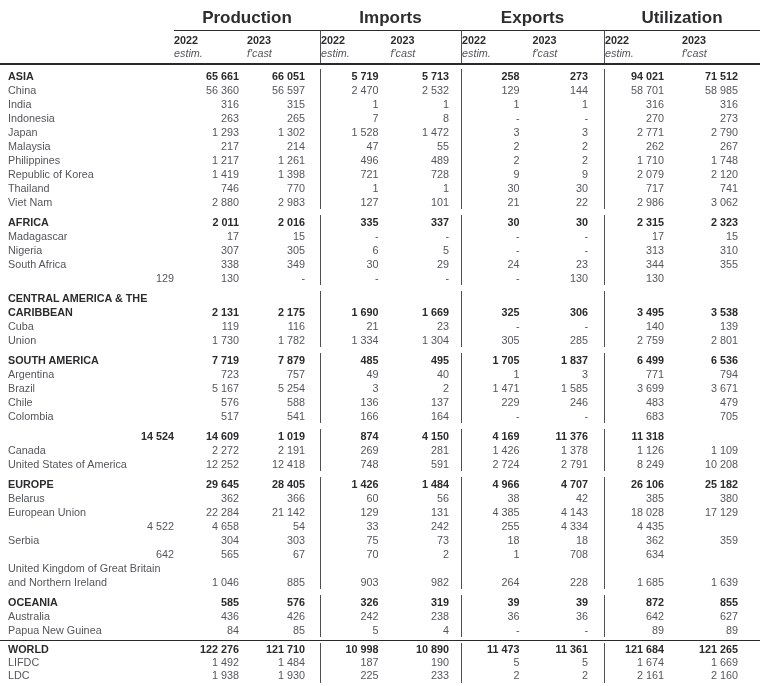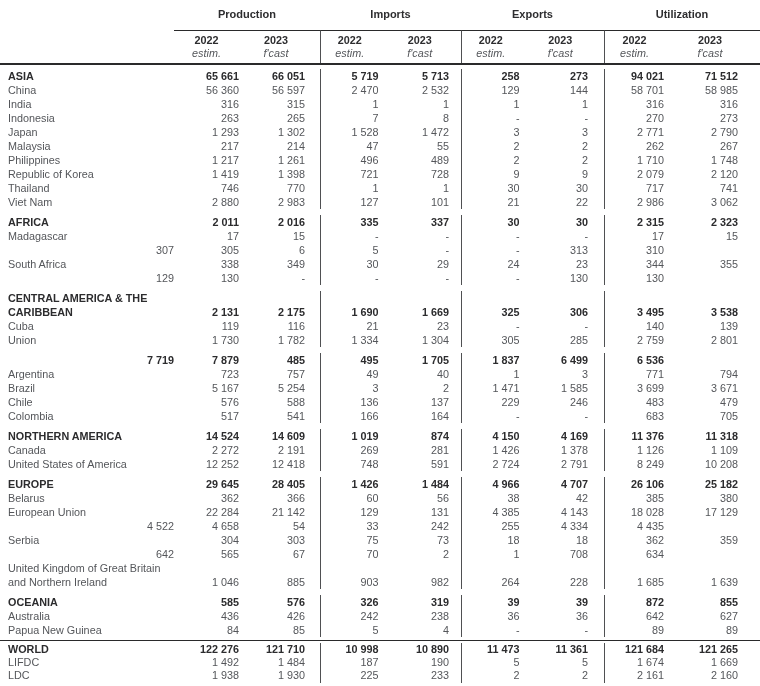--- a/index.html
+++ b/index.html
@@ -19,27 +19,27 @@
   .cols>div:nth-child(3){padding-right:15px;}
   .cols>div:nth-child(4){padding-right:12px;border-left:1px solid #4f5052;}
   .cols>div:nth-child(5){padding-right:12px;}
   .cols>div:nth-child(6){padding-right:13px;border-left:1px solid #4f5052;}
   .cols>div:nth-child(7){padding-right:16px;}
   .cols>div:nth-child(8){padding-right:18px;border-left:1px solid #4f5052;}
   .cols>div:nth-child(9){padding-right:22px;}
 
   
   .ghead{display:grid;grid-template-columns:174px 146px 141px 143px 156px;height:30px;}
-  .ghead .glabel{font-weight:bold;font-size:11px;color:#2d2d2f;text-align:center;padding-top:8px;}
+  .ghead .glabel{font-weight:bold;font-size:17px;color:#2d2d2f;text-align:center;padding-top:8px;}
 
   
   .subhead>div{padding-top:3px;padding-bottom:4px;}
   .subhead>div:not(:first-child){border-top:1.5px solid #2a2a2b;}
   .subhead{border-bottom:2px solid #2a2a2b;}
-  .subhead .cell{flex-direction:column;align-items:center;justify-content:flex-end;line-height:12.5px;}
+  .subhead .cell{flex-direction:column;align-items:flex-start;justify-content:flex-end;line-height:12.5px;}
   .subhead .yr{font-weight:bold;color:#2d2d2f;}
   .subhead .note{font-style:italic;color:#54565a;}
 
   
   .tbody{padding-top:4px;}
   .row{line-height:14px;}
   .row.section{font-weight:bold;color:#2c2c2e;}
   .row.gap{padding-top:6px;}
 
   
@@ -226,20 +226,21 @@
         <div class="cell num">17</div>
         <div class="cell num">15</div>
         <div class="cell num">-</div>
         <div class="cell num">-</div>
         <div class="cell num">-</div>
         <div class="cell num">-</div>
         <div class="cell num">17</div>
         <div class="cell num">15</div>
       </div>
       <div class="row cols">
+        <div class="cell label">Nigeria</div>
         <div class="cell num">307</div>
         <div class="cell num">305</div>
         <div class="cell num">6</div>
         <div class="cell num">5</div>
         <div class="cell num">-</div>
         <div class="cell num">-</div>
         <div class="cell num">313</div>
         <div class="cell num">310</div>
       </div>
       <div class="row cols">
@@ -293,20 +294,21 @@
         <div class="cell num">1 730</div>
         <div class="cell num">1 782</div>
         <div class="cell num">1 334</div>
         <div class="cell num">1 304</div>
         <div class="cell num">305</div>
         <div class="cell num">285</div>
         <div class="cell num">2 759</div>
         <div class="cell num">2 801</div>
       </div>
       <div class="row cols section gap">
+        <div class="cell label">SOUTH AMERICA</div>
         <div class="cell num">7 719</div>
         <div class="cell num">7 879</div>
         <div class="cell num">485</div>
         <div class="cell num">495</div>
         <div class="cell num">1 705</div>
         <div class="cell num">1 837</div>
         <div class="cell num">6 499</div>
         <div class="cell num">6 536</div>
       </div>
       <div class="row cols">
@@ -347,21 +349,20 @@
         <div class="cell num">517</div>
         <div class="cell num">541</div>
         <div class="cell num">166</div>
         <div class="cell num">164</div>
         <div class="cell num">-</div>
         <div class="cell num">-</div>
         <div class="cell num">683</div>
         <div class="cell num">705</div>
       </div>
       <div class="row cols section gap">
-        <div class="cell label">NORTHERN AMERICA</div>
         <div class="cell num">14 524</div>
         <div class="cell num">14 609</div>
         <div class="cell num">1 019</div>
         <div class="cell num">874</div>
         <div class="cell num">4 150</div>
         <div class="cell num">4 169</div>
         <div class="cell num">11 376</div>
         <div class="cell num">11 318</div>
       </div>
       <div class="row cols">

